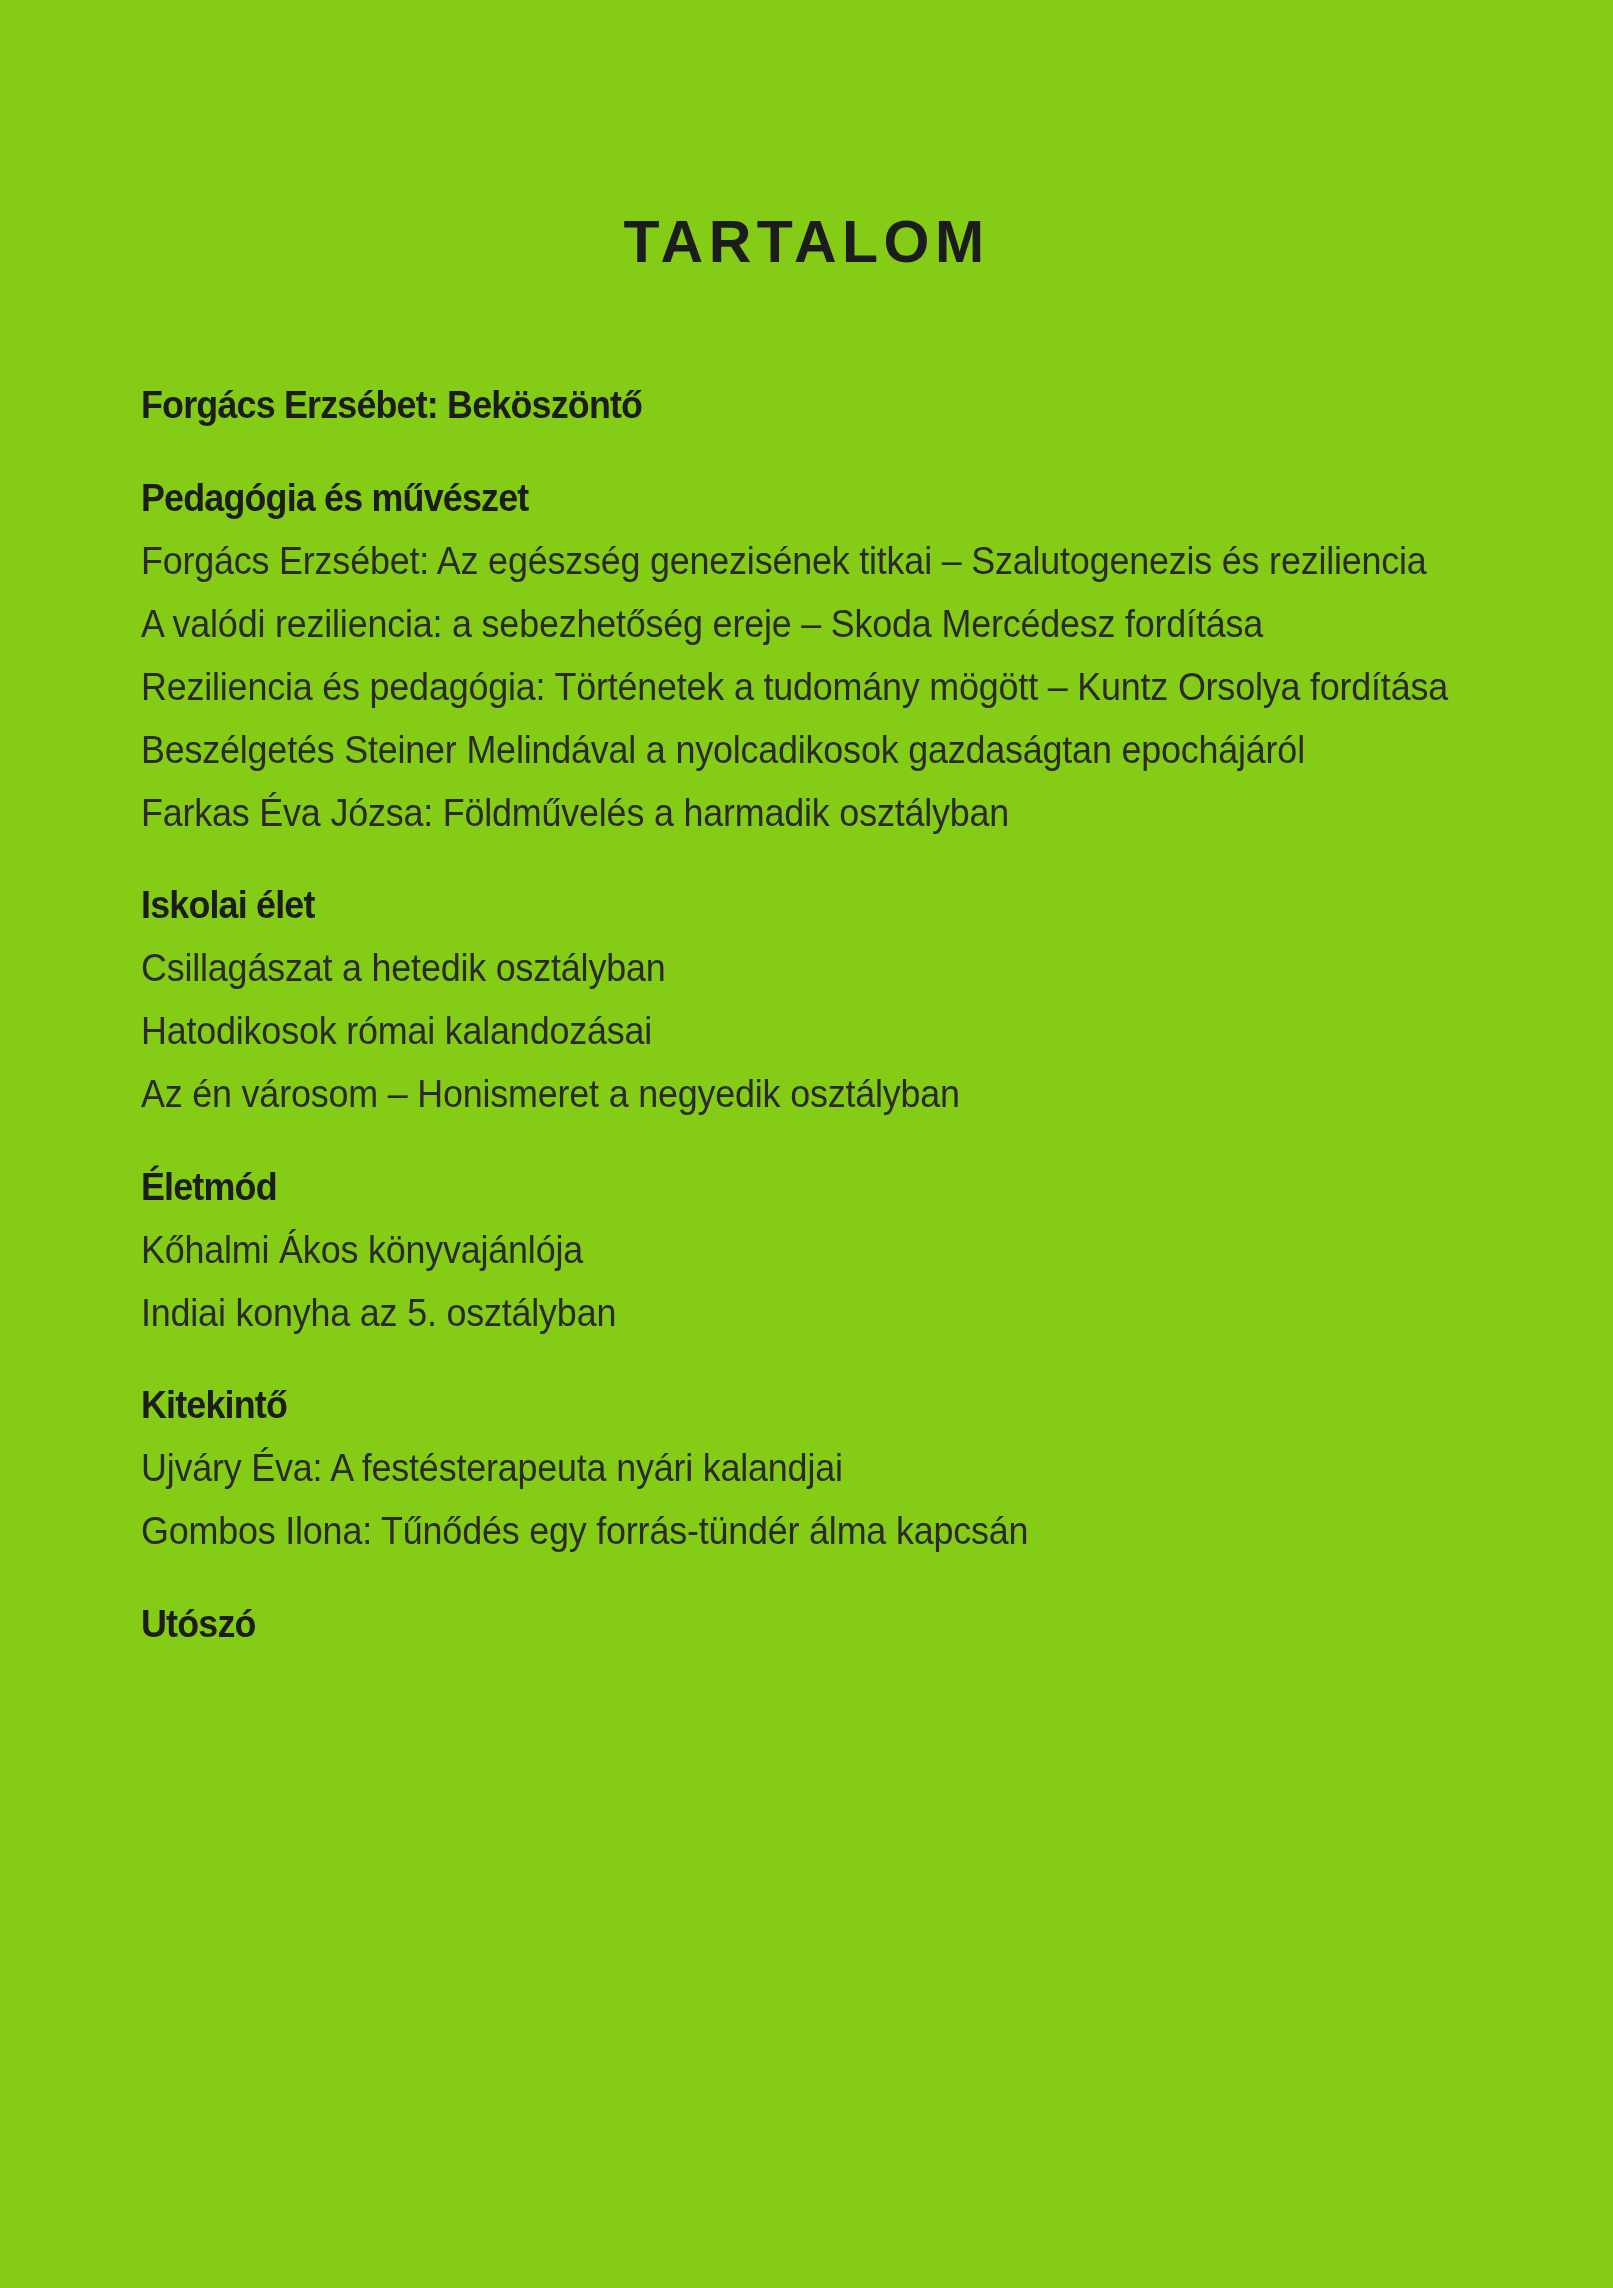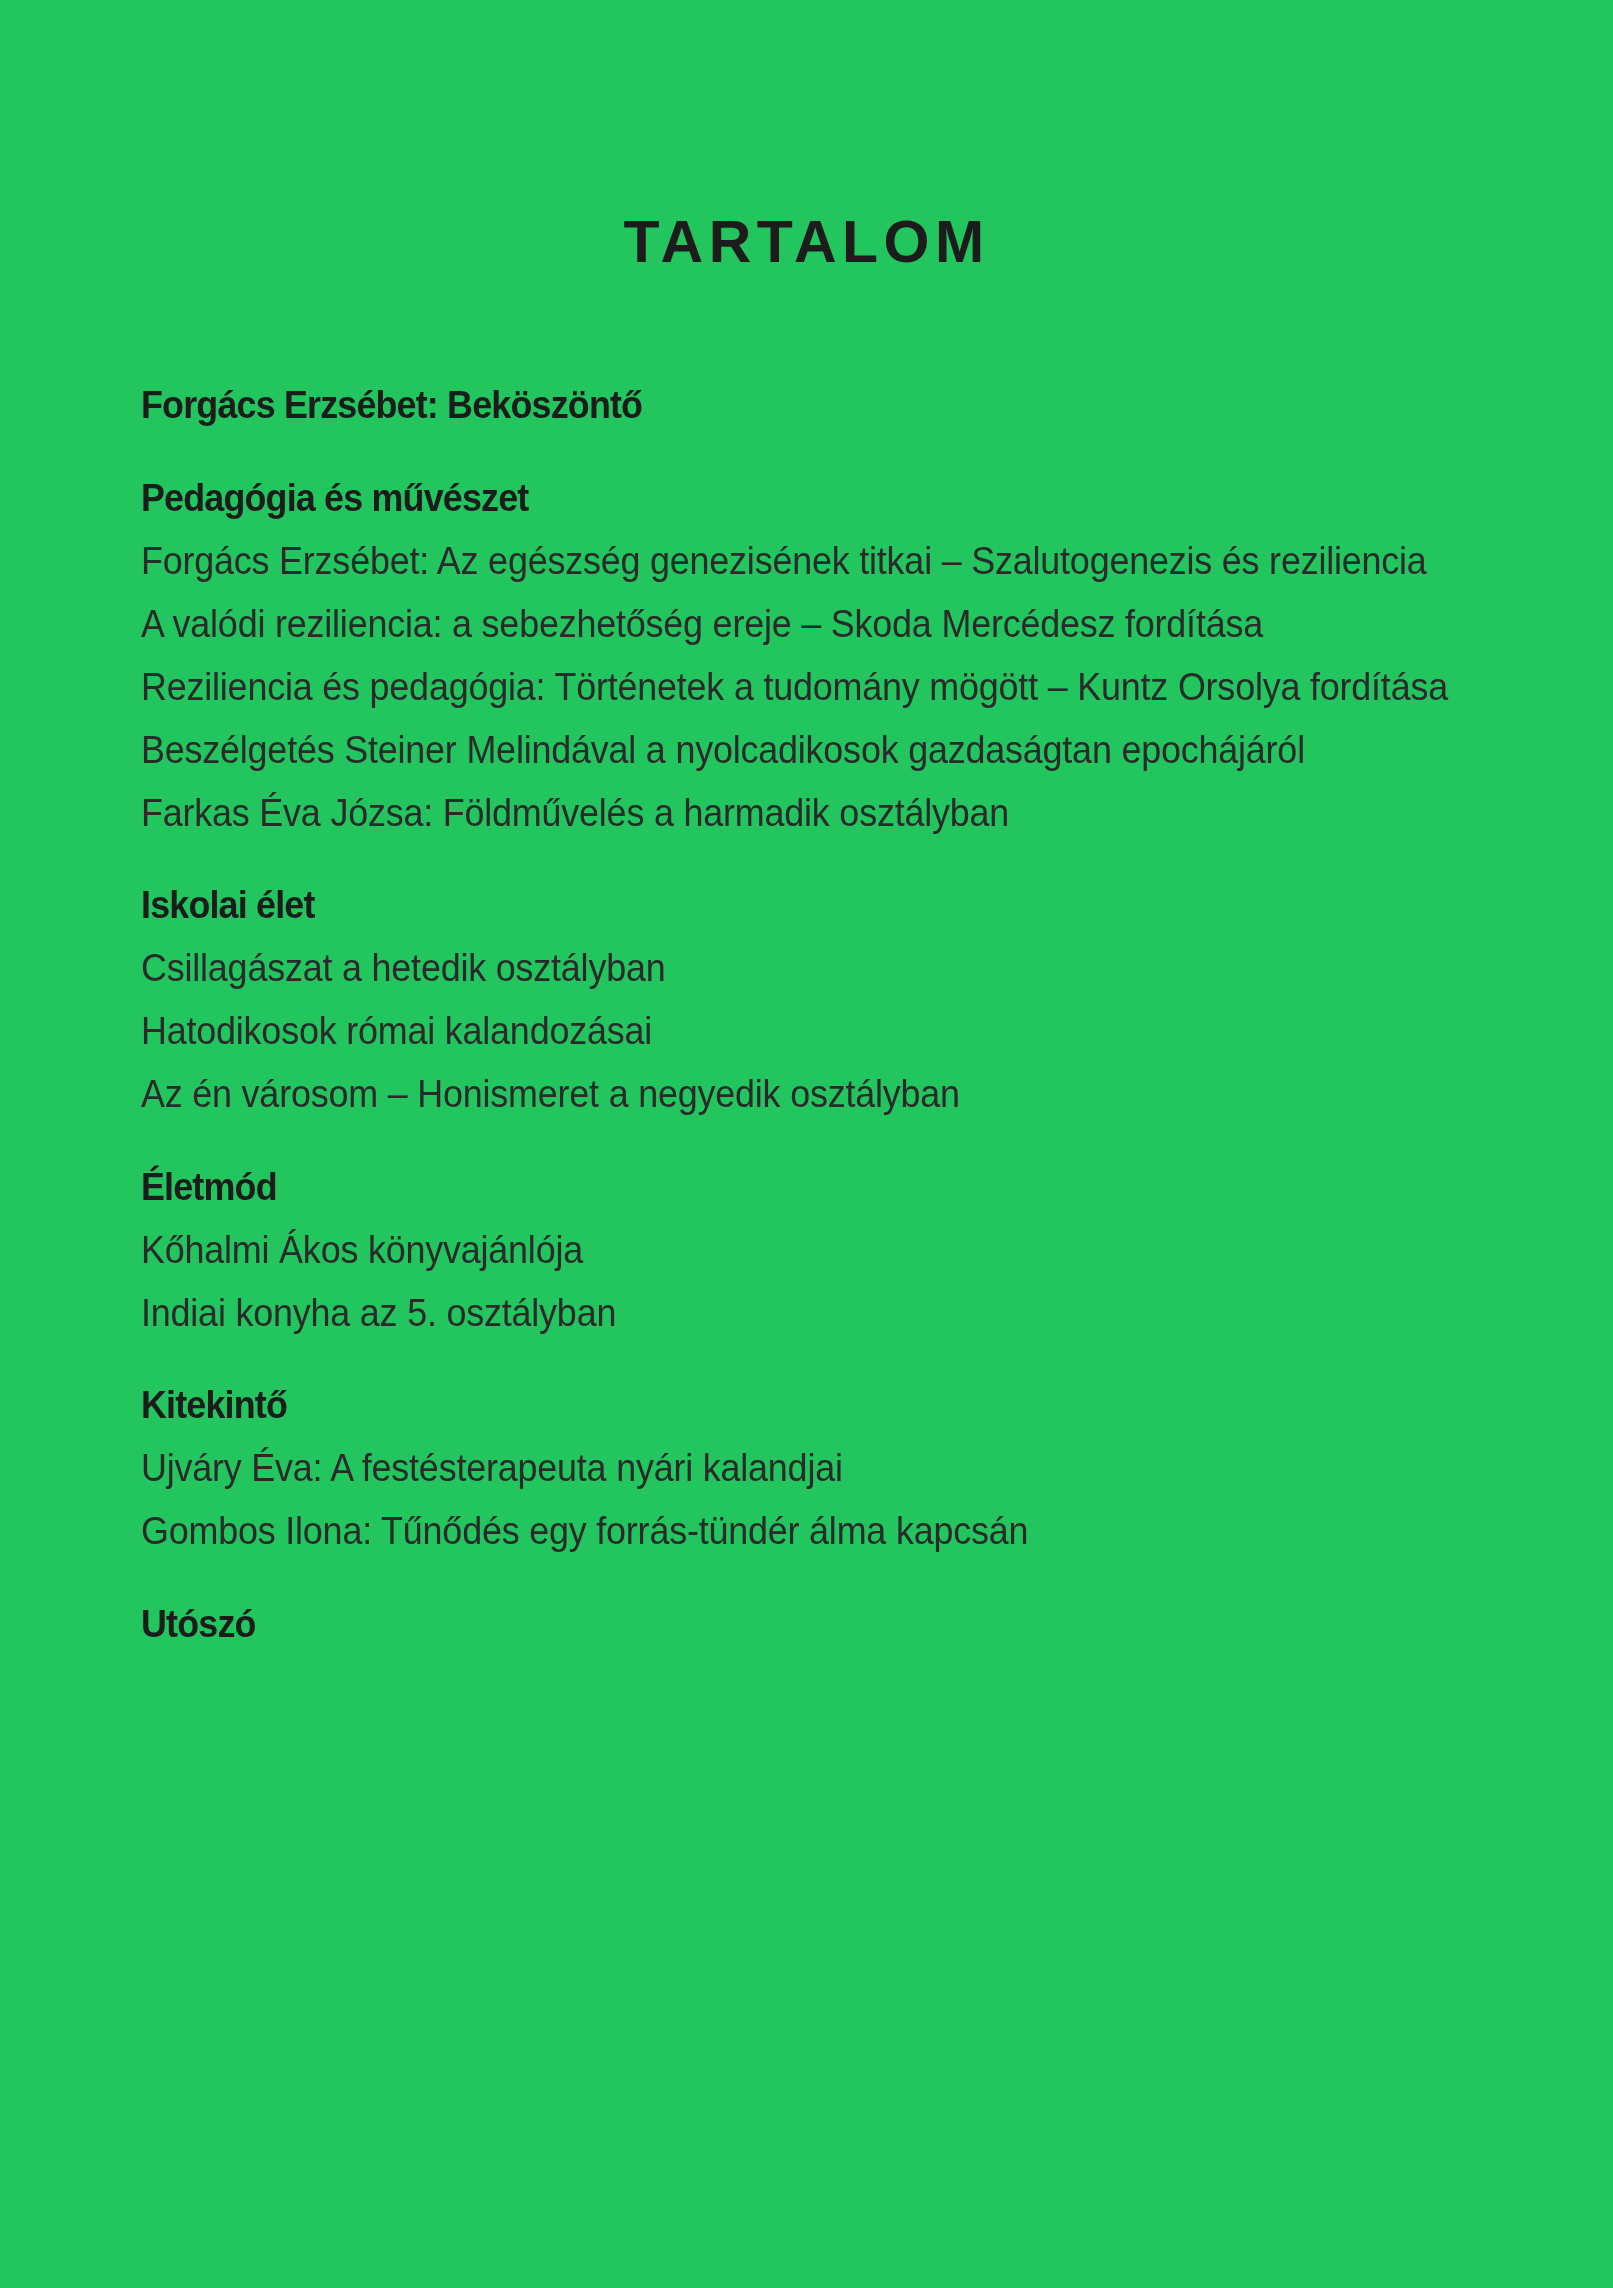--- a/index.html
+++ b/index.html
@@ -4,21 +4,21 @@
 <style>
   html, body {
     margin: 0;
     padding: 0;
     background: #e8e8e8;
   }
   .page {
     position: relative;
     width: 1613px;
     height: 2289px;
-    background: #22c55e;
+    background: #84cc16;
     overflow: hidden;
     font-family: "Liberation Sans", sans-serif;
   }
   .doc-title {
     position: absolute;
     top: 213px;
     left: 0;
     width: 100%;
     margin: 0;
     text-align: center;

